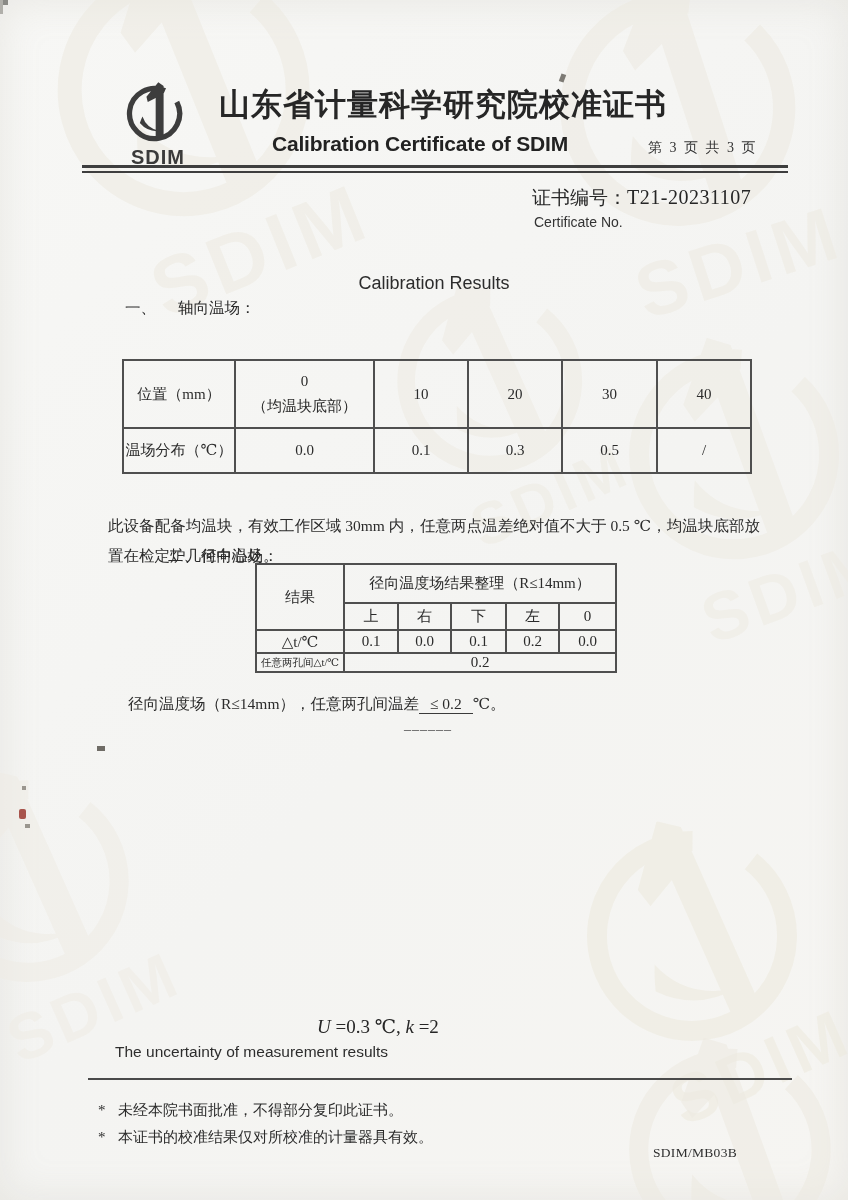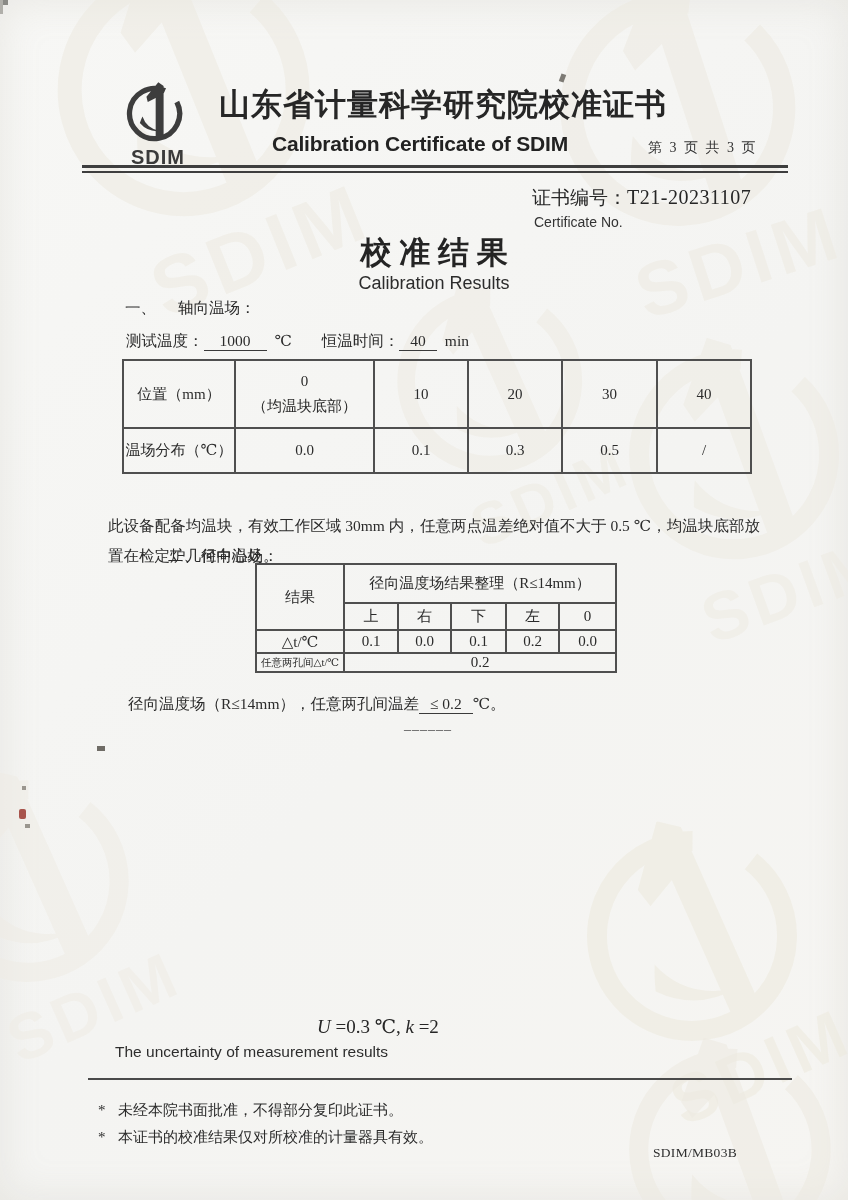--- a/index.html
+++ b/index.html
@@ -152,30 +152,26 @@
   <div class="abs title-cn">山东省计量科学研究院校准证书</div>
   <div class="abs title-en">Calibration Certificate of SDIM</div>
   <div class="abs page-info">第 3 页 共 3 页</div>
   <div class="abs header-rule"></div>
 
   <div class="abs cert-no">
     <span>证书编号：</span><span class="val">T21-20231107</span>
   </div>
   <div class="abs cert-no-en">Certificate No.</div>
 
-  <div class="abs results-cn">校 准 结 果</div>
   <div class="abs results-en">Calibration Results</div>
 
   <div class="abs sec-heading sec1">
     <span class="idx">一、</span><span>轴向温场：</span>
   </div>
 
-  <div class="abs cond-line">
-    <span>测试温度：</span><span class="uline pad-wide">1000</span><span class="gap8"></span><span>℃</span><span class="gap30"></span><span>恒温时间：</span><span class="uline pad-med">40</span><span class="gap8"></span><span>min</span>
-  </div>
 
   <table class="abs t1">
     <colgroup>
         <col style="width:112px">
         <col style="width:139px">
         <col style="width:94px">
         <col style="width:94px">
         <col style="width:95px">
         <col style="width:94px">
       </colgroup>

